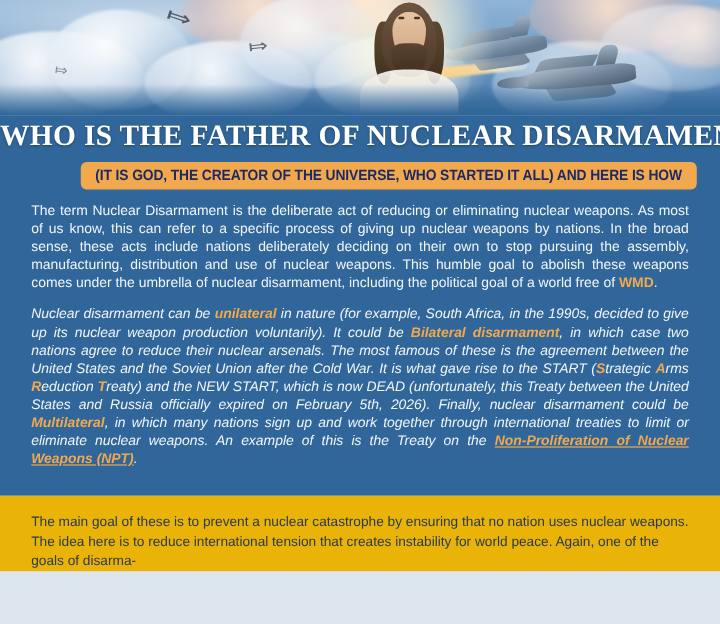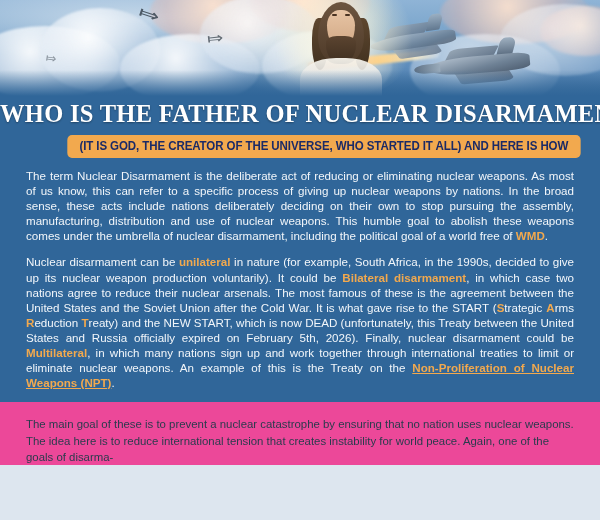--- a/index.html
+++ b/index.html
@@ -174,28 +174,28 @@
     white-space: nowrap;
   }
   .para {
     color: #f2f6fa;
     font-size: 11.6px;
     line-height: 15.1px;
     margin: 0 0 11px 0;
     padding: 0 26px;
     text-align: justify;
   }
-  .para:last-child { margin-bottom: 4px; }
+  .para:last-child { margin-bottom: 15px; font-style: italic; }
   .hl { color: #f2a94e; font-weight: bold; }
   .hl-u { color: #f2a94e; font-weight: bold; text-decoration: underline; }
   .hl-l { color: #f2a94e; font-weight: bold; }
 
   
   .light-body {
-    background: #ec4899;
+    background: #eab308;
     padding: 14px 26px 0 26px;
     display: flex;
     gap: 28px;
   }
   .col {
     flex: 1 1 0;
     color: #2a3b4d;
     font-size: 11.4px;
     line-height: 16.2px;
   }

